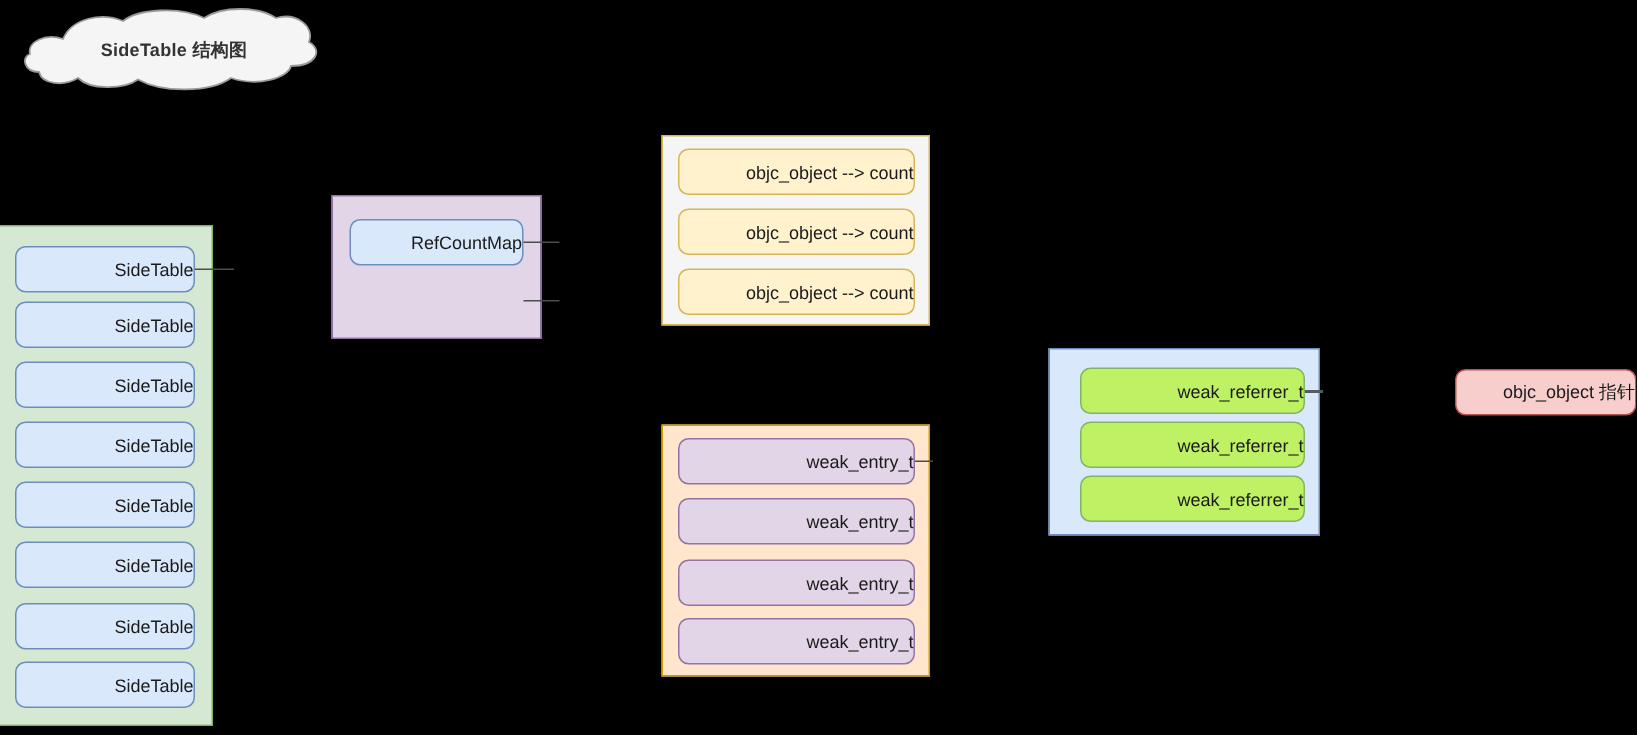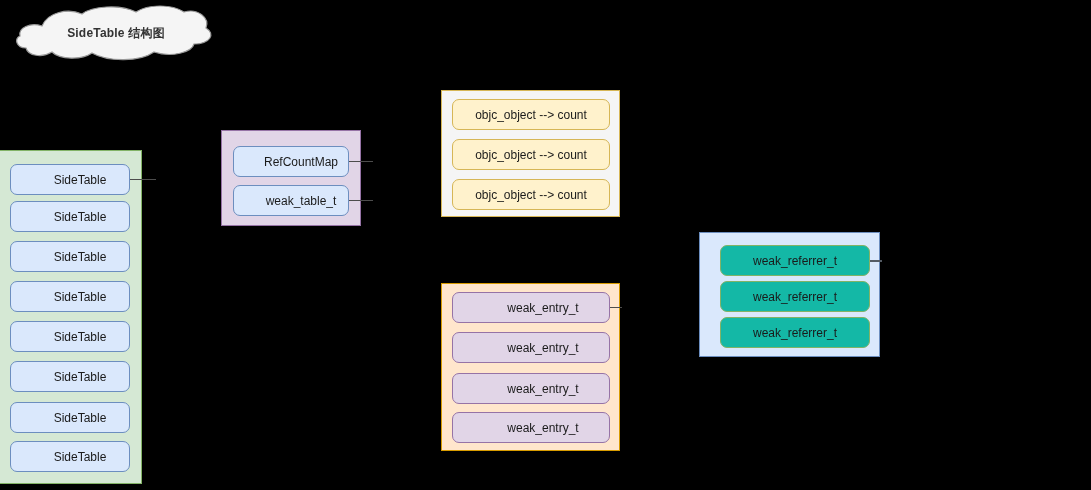--- a/index.html
+++ b/index.html
@@ -53,29 +53,29 @@
 
   
   .node {
     position: absolute;
     box-sizing: border-box;
     border-width: 1px;
     border-style: solid;
     border-radius: 7px;
     display: flex;
     align-items: center;
-    justify-content: center;
+    justify-content: flex-end;
     font-size: 12px;
     color: #1a1a1a;
     white-space: nowrap;
   }
 
   
   .fill-blue   { background: #dae8fc; border-color: #6c8ebf; padding-left: 20px; }
-  .fill-green  { background: #14b8a6; border-color: #82b366; }
+  .fill-green  { background: #bef264; border-color: #82b366; }
   .fill-purple { background: #e1d5e7; border-color: #9673a6; padding-left: 24px; }
   .fill-yellow { background: #fff2cc; border-color: #d6b656; }
   .fill-red    { background: #f8cecc; border-color: #b85450; }
 
   
   .edge {
     position: absolute;
     height: 1px;
     background: #4d4d4d;
   }
@@ -135,23 +135,20 @@
 
   
   <div class="edge" style="left:130px; top:179px; width:26px;"></div>
 
   
   <div class="group" style="left:221px; top:130px; width:140px; height:96px; background:#e1d5e7; border-color:#9673a6;">
   </div>
   <div class="node fill-blue" style="left:233px; top:146px; width:116px; height:31px;">
     <span>RefCountMap</span>
   </div>
-  <div class="node fill-blue" style="left:233px; top:185px; width:116px; height:31px;">
-    <span>weak_table_t</span>
-  </div>
 
   
   <div class="edge" style="left:349px; top:161px; width:24px;"></div>
   <div class="edge" style="left:349px; top:200px; width:24px;"></div>
 
    count) ======== --&gt;
   <div class="group" style="left:441px; top:90px; width:179px; height:127px; background:#f5f5f5; border-color:#d6b656;">
   </div>
   <div class="node fill-yellow" style="left:452px; top:99px; width:158px; height:31px;">
     <span>objc_object  --&gt;  count</span>
@@ -192,14 +189,17 @@
     <span>weak_referrer_t</span>
   </div>
   <div class="node fill-green" style="left:720px; top:317px; width:150px; height:31px;">
     <span>weak_referrer_t</span>
   </div>
 
   
   <div class="edge thick" style="left:870px; top:260px; width:12px;"></div>
 
   
+  <div class="node fill-red" style="left:970px; top:246px; width:121px; height:31px;">
+    <span>objc_object 指针</span>
+  </div>
 
 </div>
 
 </body></html>

